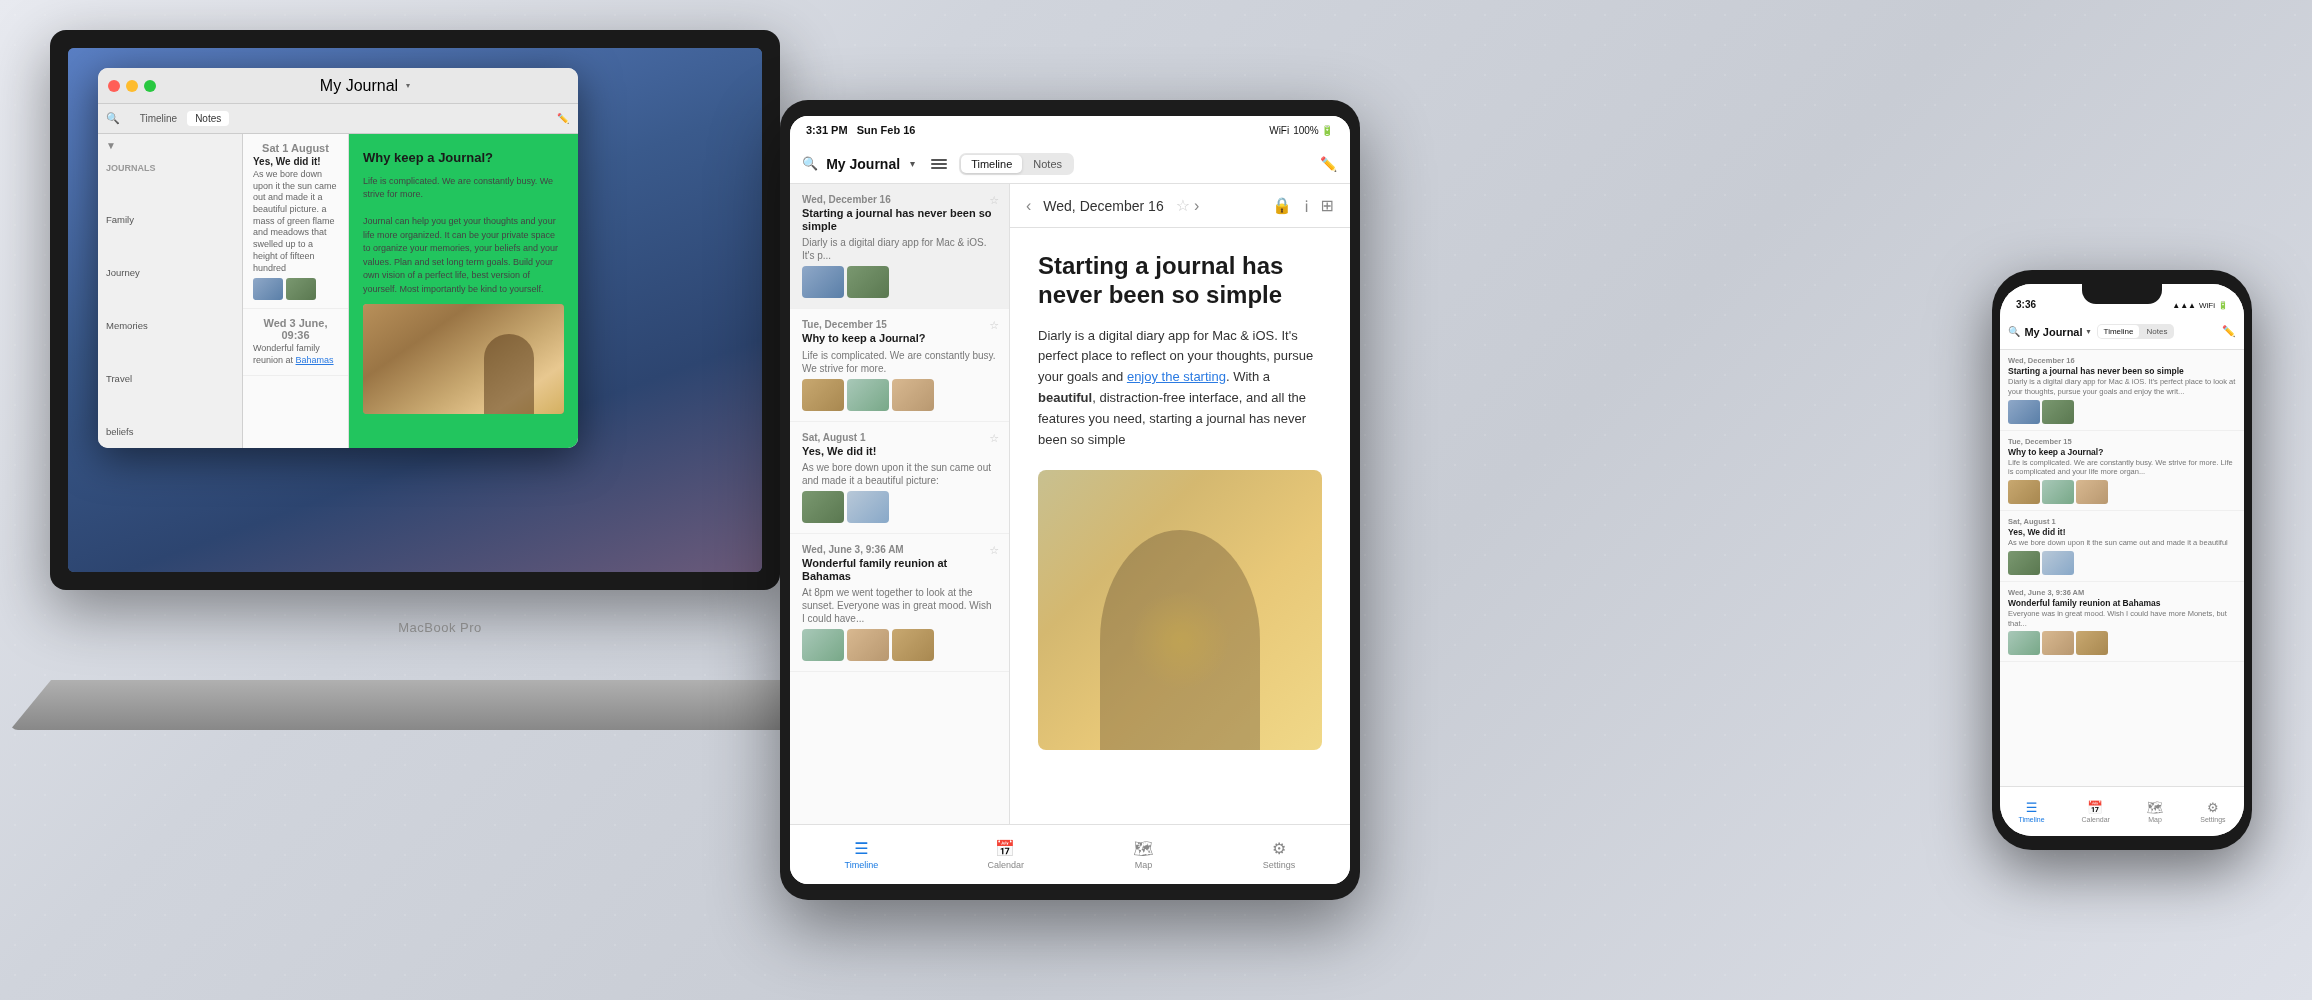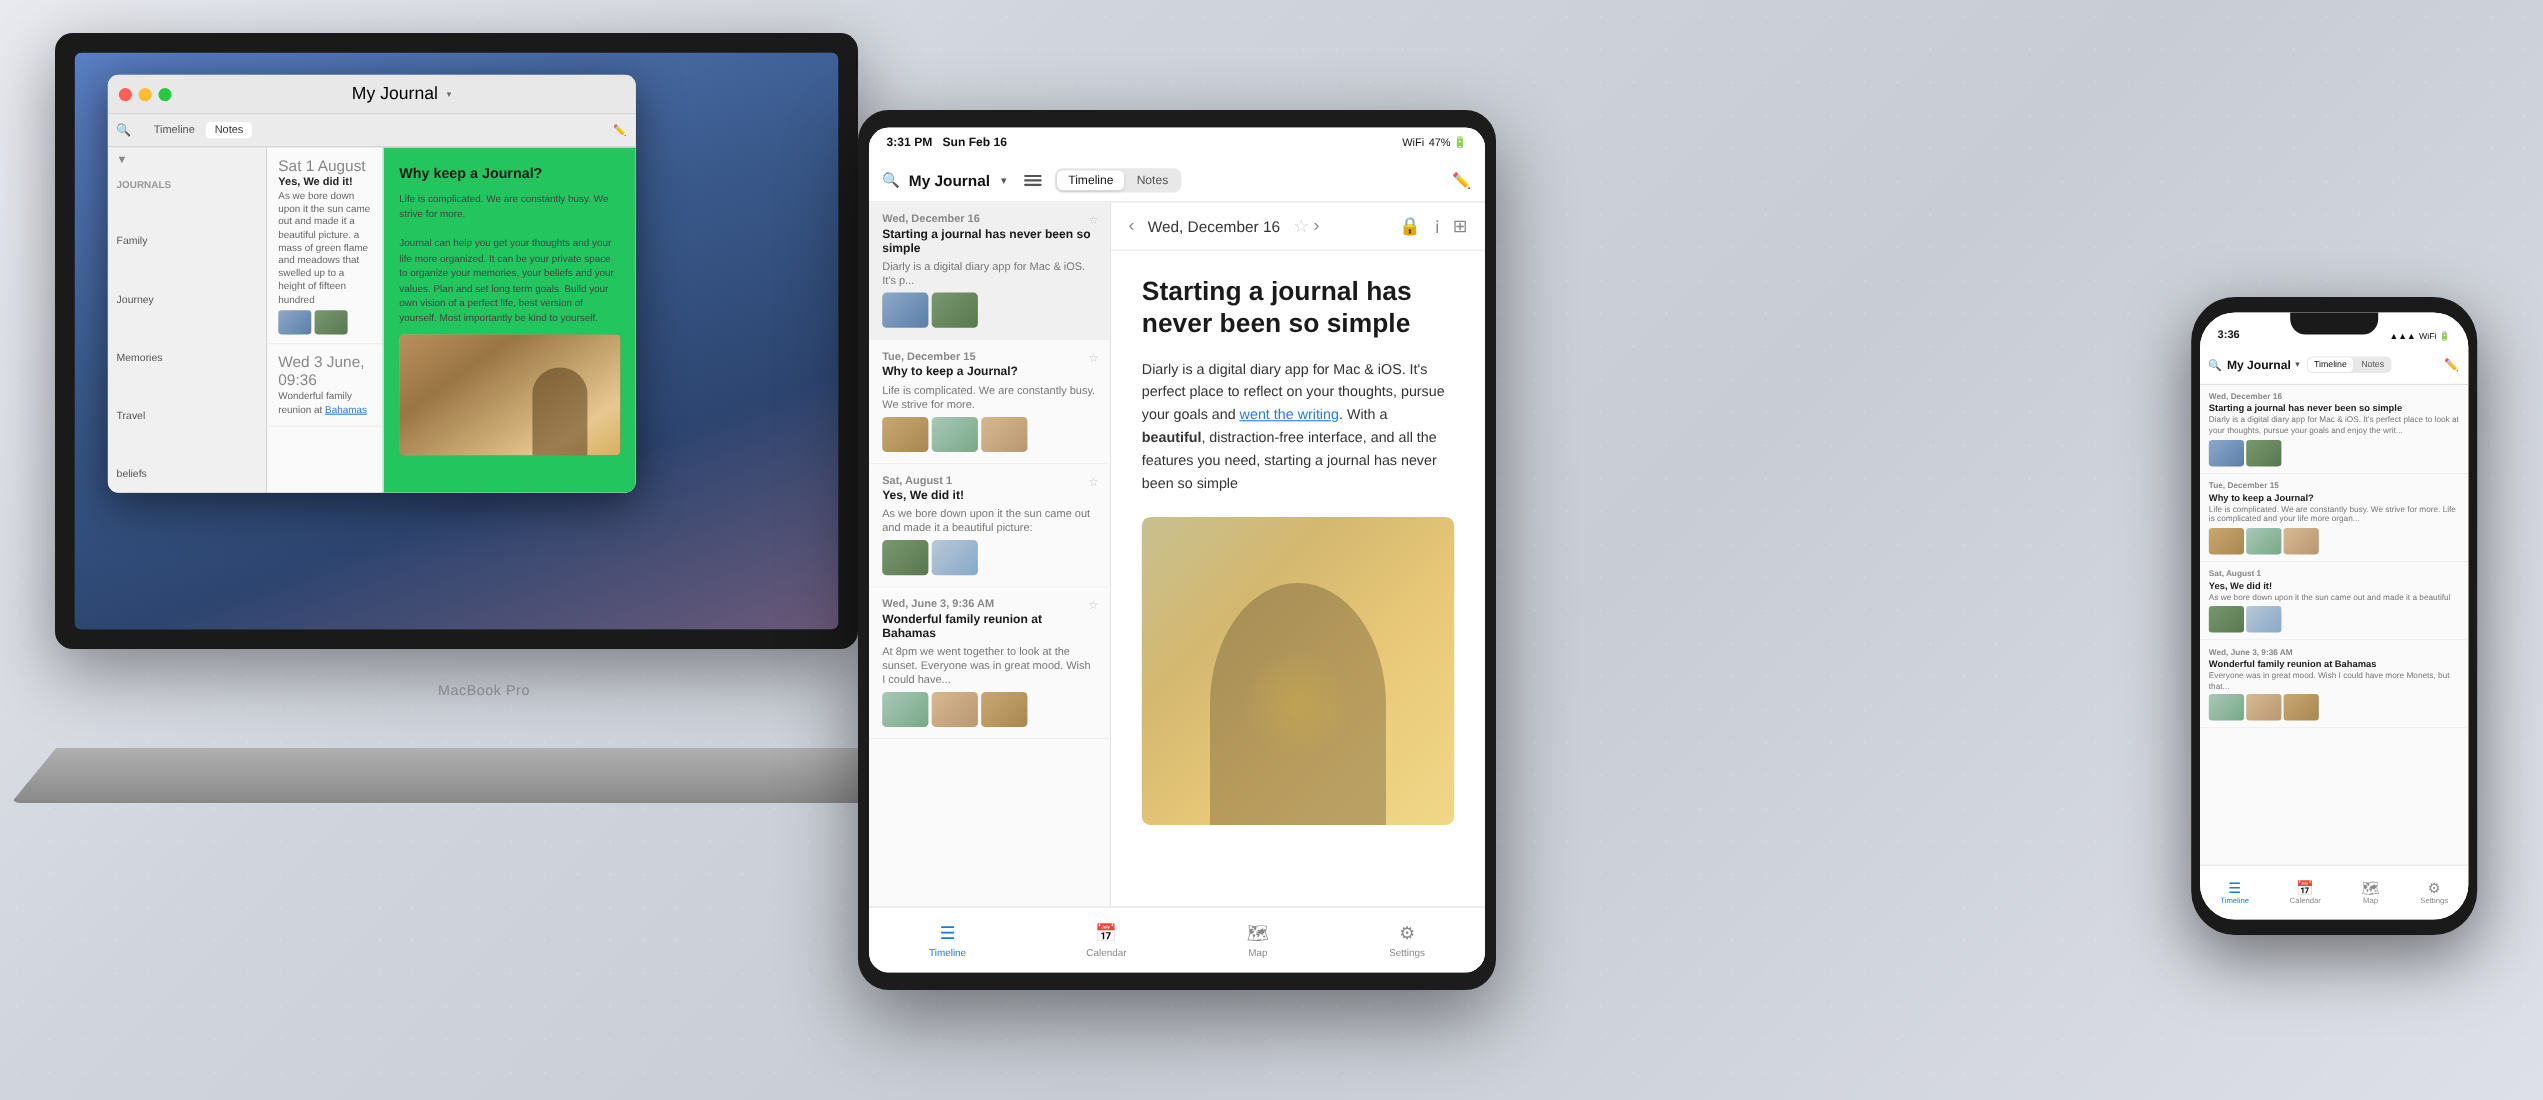--- a/index.html
+++ b/index.html
@@ -210,24 +210,25 @@
       background: #fafafa;
     }
 
     .mac-entry {
       padding: 8px 10px;
       border-bottom: 1px solid #eee;
       cursor: pointer;
     }
 
     .mac-entry-date {
-      font-size: 14px;
+      font-size: 11px;
       color: #888;
-      font-weight: 400;
+      font-weight: 700;
       margin-bottom: 2px;
+      text-align: center;
     }
 
     .mac-entry-title {
       font-size: 10px;
       color: #222;
       font-weight: 700;
       margin-bottom: 2px;
     }
 
     .mac-entry-body {
@@ -917,21 +918,21 @@
 </div>
 
 <div class="ipad">
   <div class="ipad-frame">
     <div class="ipad-screen">
 
       <div class="ipad-status-bar">
         <span class="ipad-time">3:31 PM &nbsp; Sun Feb 16</span>
         <div class="ipad-status-icons">
           <span>WiFi</span>
-          <span>47% 🔋</span>
+          <span>100% 🔋</span>
         </div>
       </div>
 
       <div class="ipad-toolbar">
         <span class="ipad-search-icon">🔍</span>
         <span class="ipad-journal-title">My Journal</span>
         <span class="ipad-chevron">▾</span>
 
         <div class="hamburger" style="margin-left:8px;">
           <div class="hamburger-line"></div>
@@ -1007,21 +1008,21 @@
             <div class="ipad-right-icons">
               <span class="ipad-right-icon">🔒</span>
               <span class="ipad-right-icon">ℹ</span>
               <span class="ipad-right-icon">⊞</span>
             </div>
           </div>
 
           <div class="ipad-right">
             <div class="ipad-entry-heading">Starting a journal has never been so simple</div>
             <div class="ipad-entry-body">
-              Diarly is a digital diary app for Mac &amp; iOS. It's perfect place to reflect on your thoughts, pursue your goals and <span style="color:#2a7ae2; text-decoration:underline;">went the writing</span>. With a <strong>beautiful</strong>, distraction-free interface, and all the features you need, starting a journal has never been so simple
+              Diarly is a digital diary app for Mac &amp; iOS. It's perfect place to reflect on your thoughts, pursue your goals and <span style="color:#2a7ae2; text-decoration:underline;">enjoy the starting</span>. With a <strong>beautiful</strong>, distraction-free interface, and all the features you need, starting a journal has never been so simple
             </div>
             <div class="ipad-main-photo">
               <div class="ipad-photo-glow"></div>
               <div class="ipad-photo-child"></div>
             </div>
           </div>
         </div>
       </div>
 
       <div class="ipad-bottom-nav">

